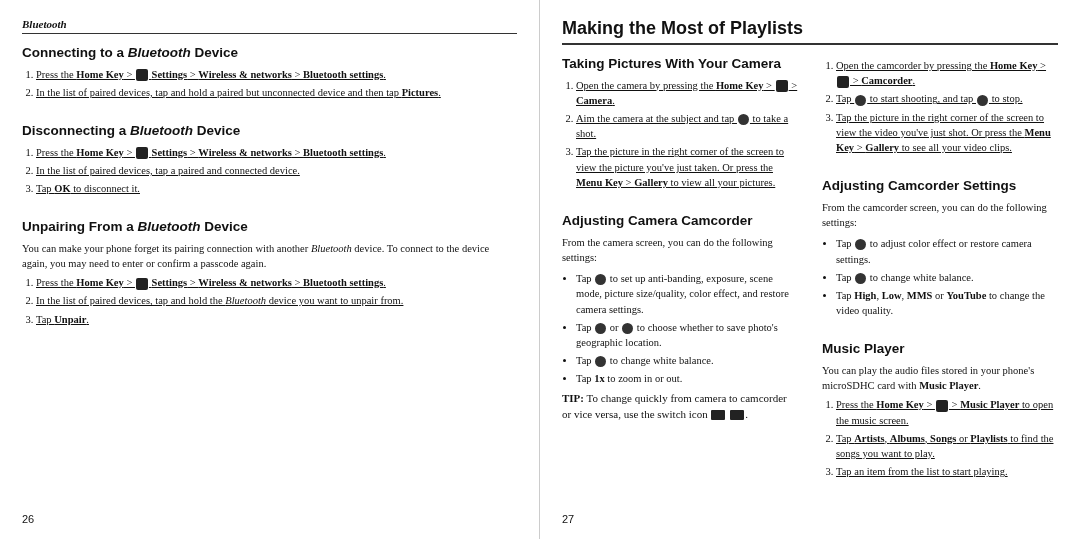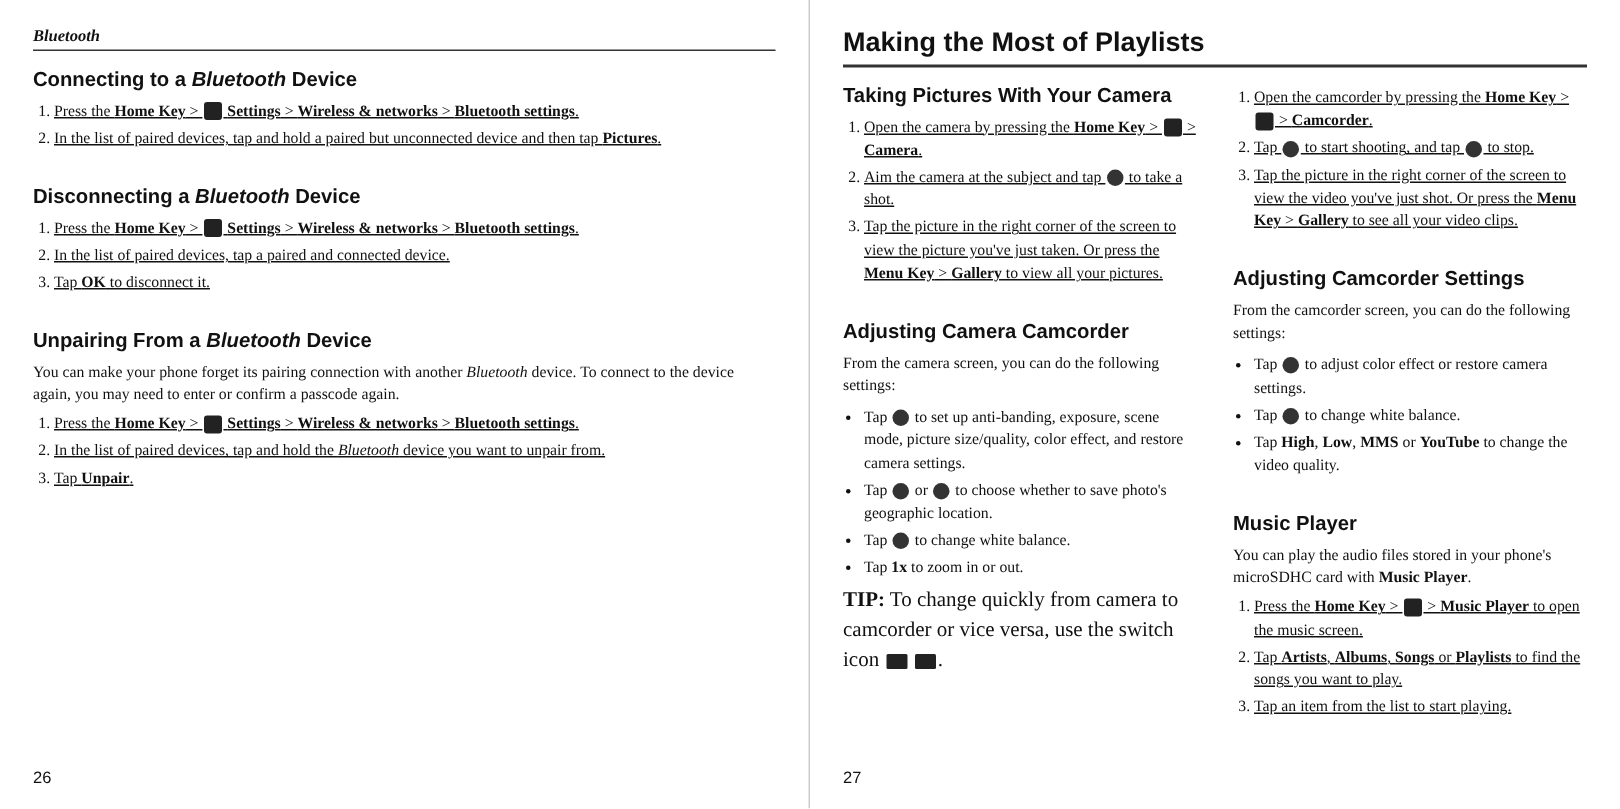--- a/index.html
+++ b/index.html
@@ -99,21 +99,21 @@
       flex: 1;
       display: flex;
       flex-direction: column;
     }
     .left-col-content {
       display: flex;
       flex-direction: column;
       flex: 1;
     }
     .tip-box {
-      font-size: 14px;
+      font-size: 11px;
       line-height: 1.45;
       margin-top: 4px;
     }
     .tip-box b { font-weight: bold; }
     .inline-icon {
       display: inline-block;
       width: 12px;
       height: 12px;
       background: #222;
       border-radius: 2px;

